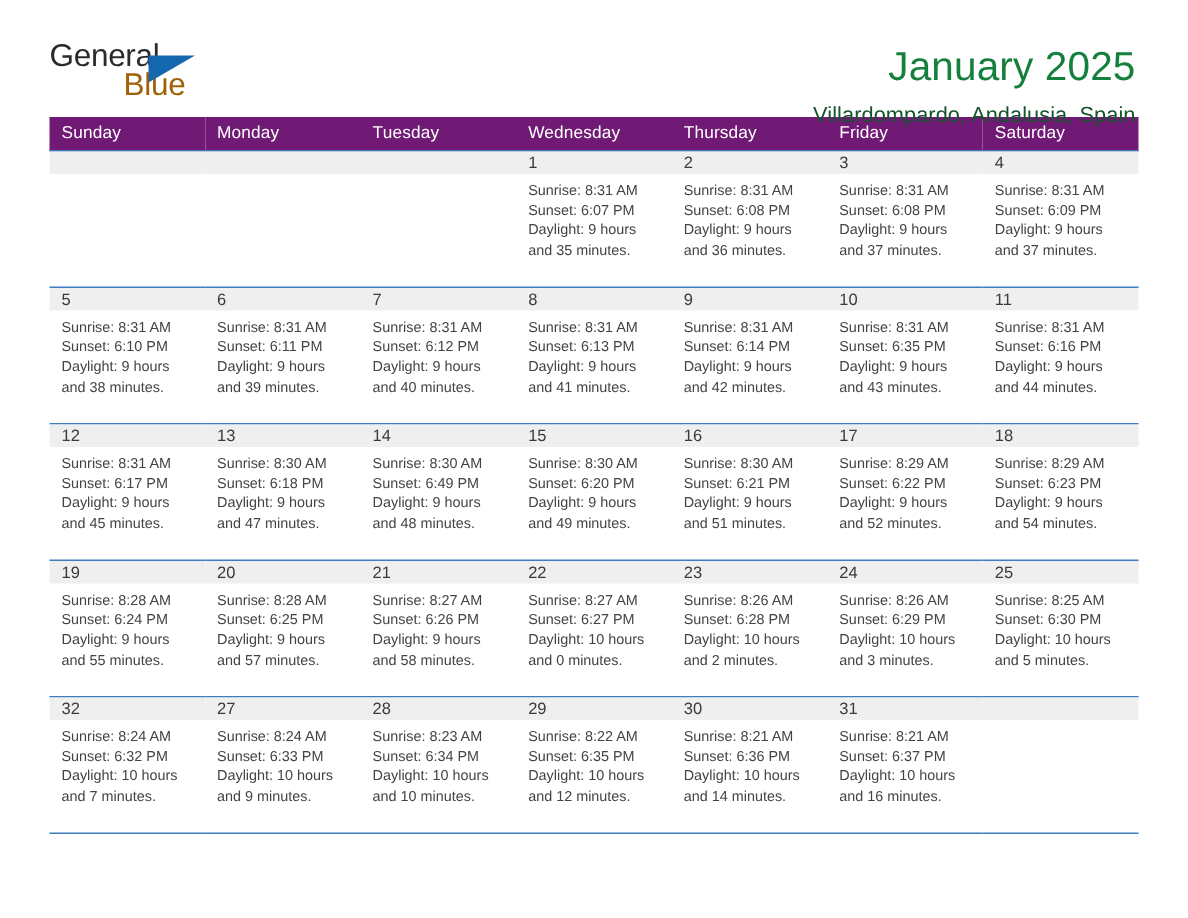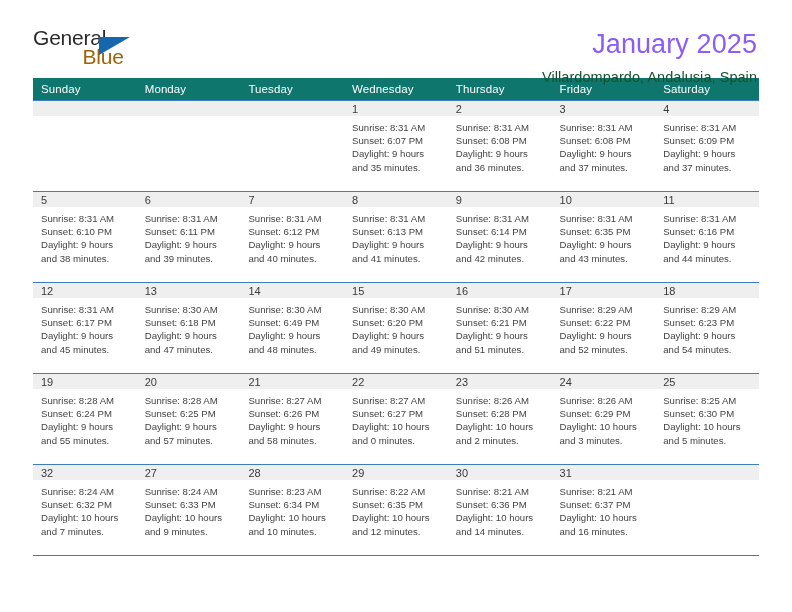--- a/index.html
+++ b/index.html
@@ -39,38 +39,38 @@
   .logo-tri {
     position: absolute;
     left: 66px; top: 11px;
     width: 0; height: 0;
     border-left: 31px solid #1668ae;
     border-bottom: 18px solid transparent;
   }
   .titles { text-align: right; padding-top: 2px; }
   .cal-title {
     font-size: 27px;
-    color: #8b5cf6;
+    color: #15803d;
     font-weight: normal;
     letter-spacing: 0.1px;
     line-height: 32px;
   }
   .cal-sub {
     font-size: 14.5px;
     color: #14532d;
     margin-top: 9px;
     letter-spacing: 0.05px;
   }
 
   
   .cal { width: 726px; margin: 0 auto; }
   table.grid { width: 100%; border-collapse: collapse; table-layout: fixed; }
 
   thead th {
-    background: #0f766e;
+    background: #701a75;
     color: #ffffff;
     font-size: 11.5px;
     font-weight: normal;
     text-align: left;
     padding: 5px 0 5px 8px;
     height: 21px;
     letter-spacing: 0.1px;
   }
 
   tbody td {

